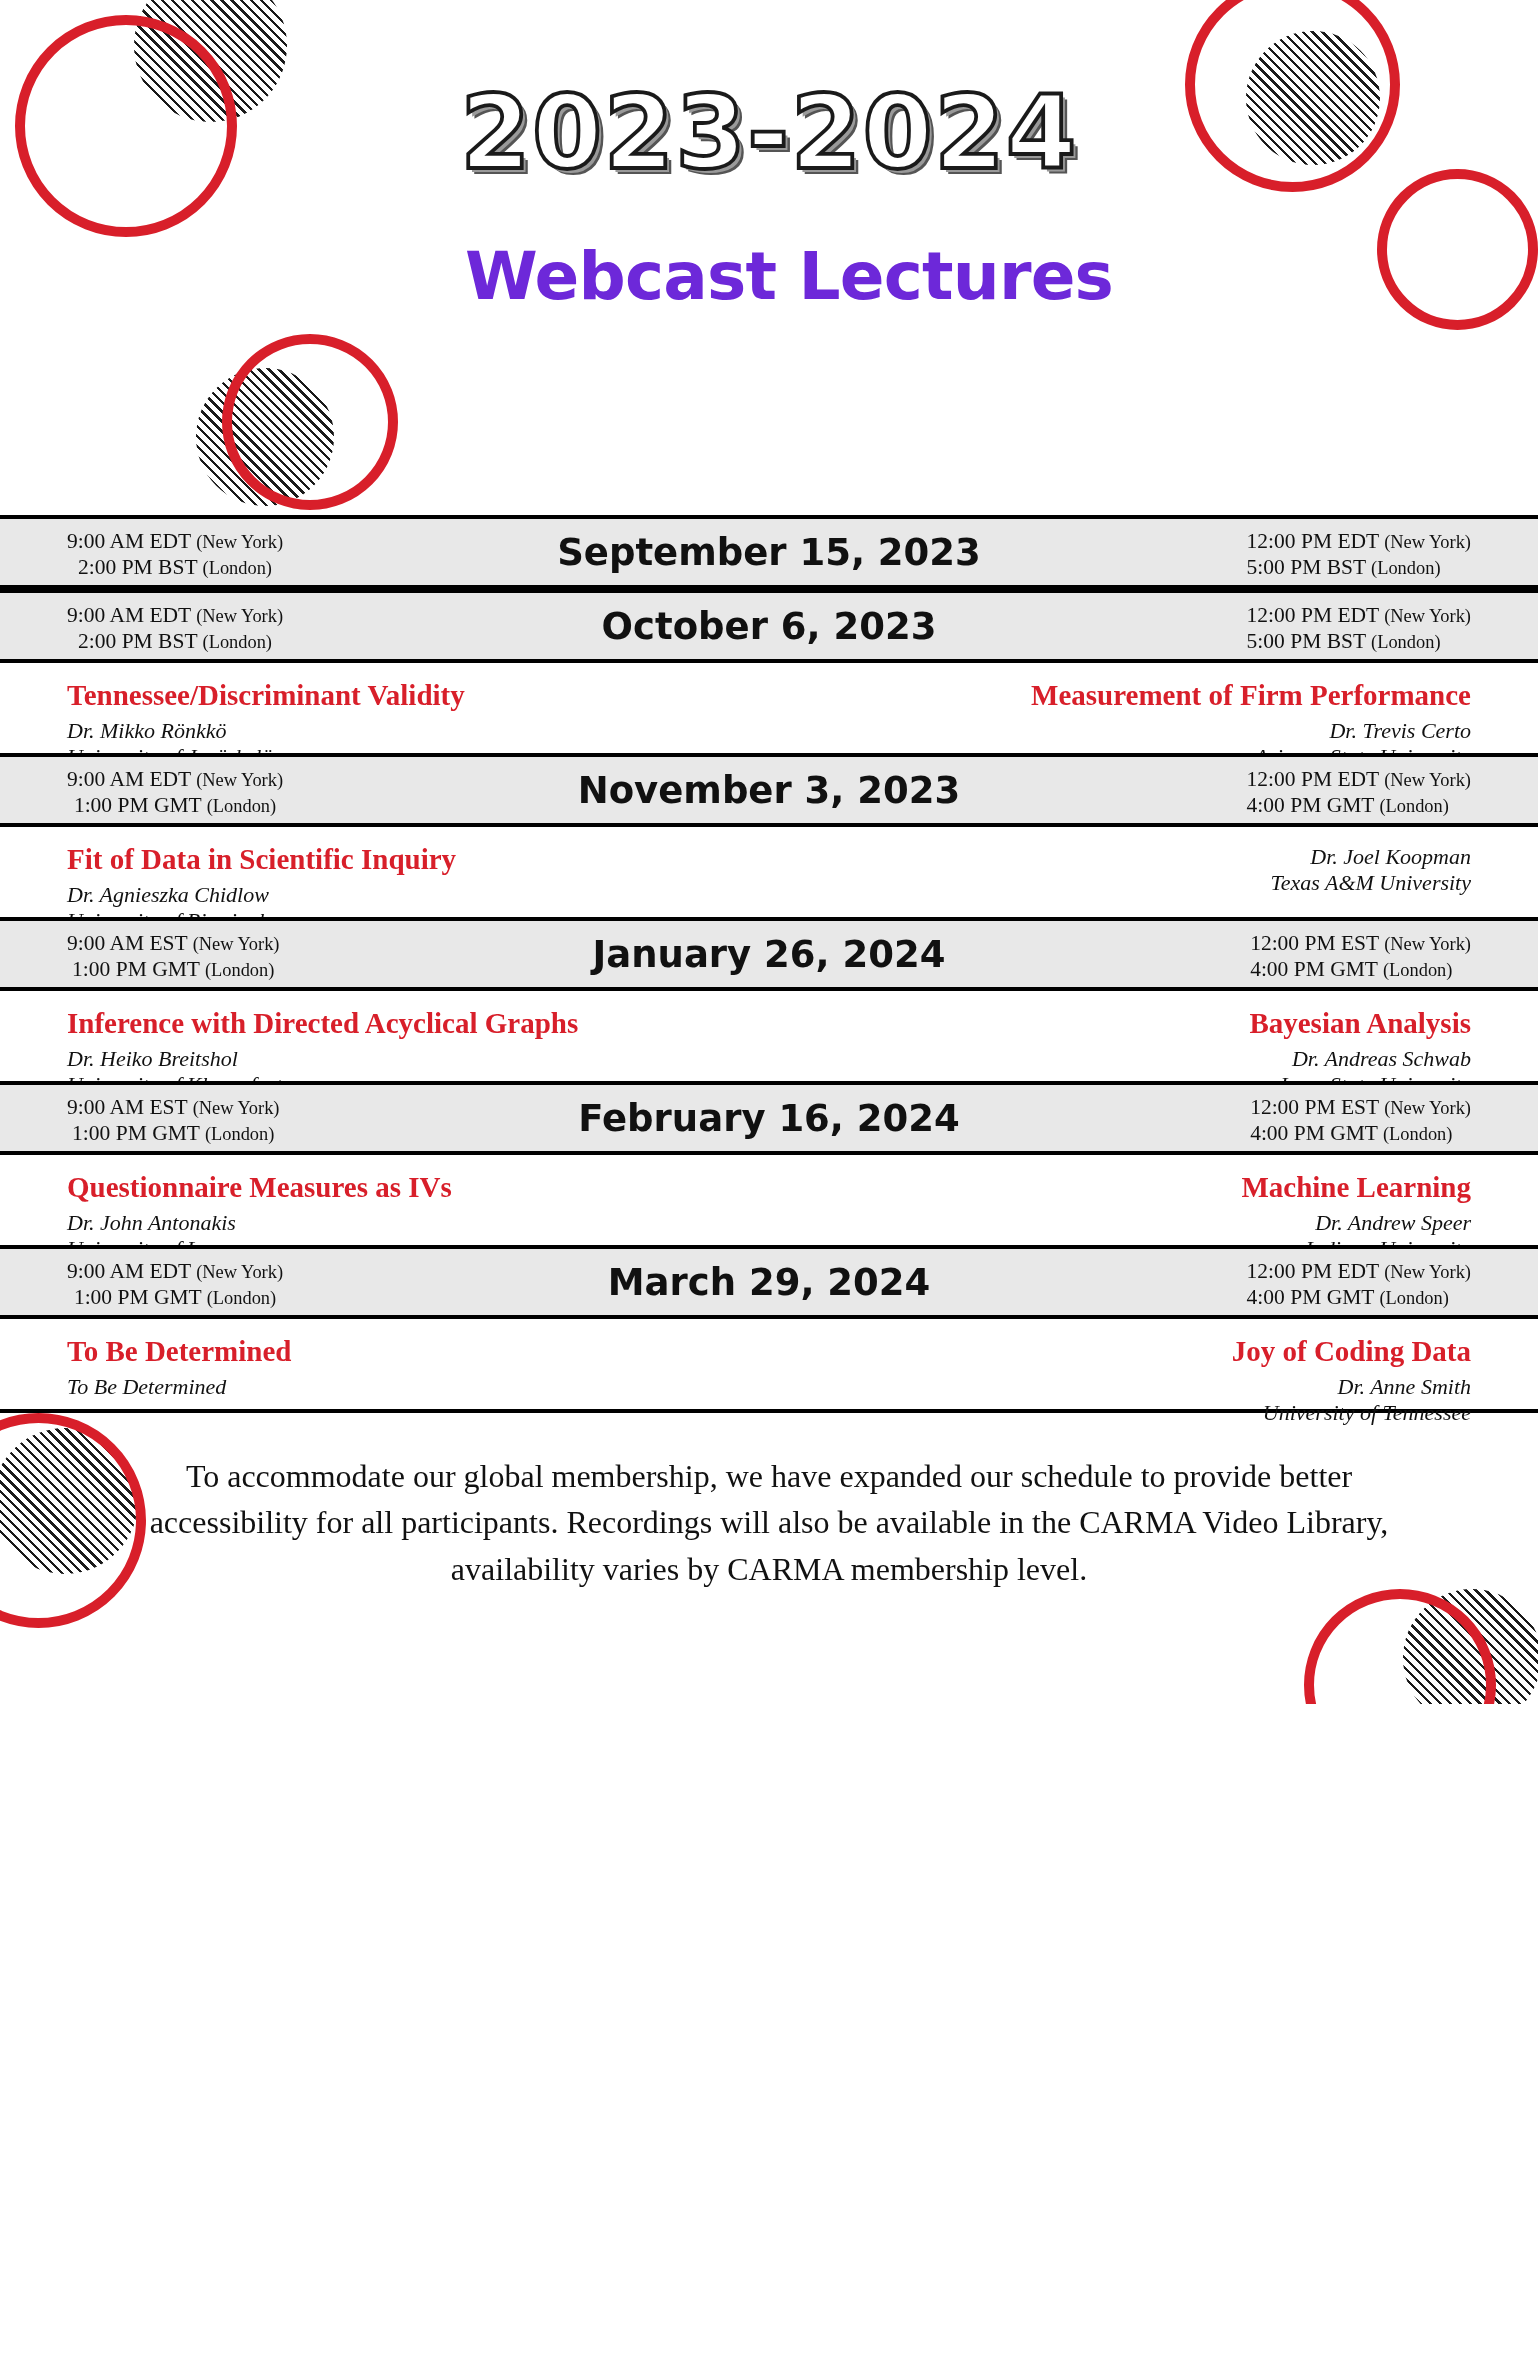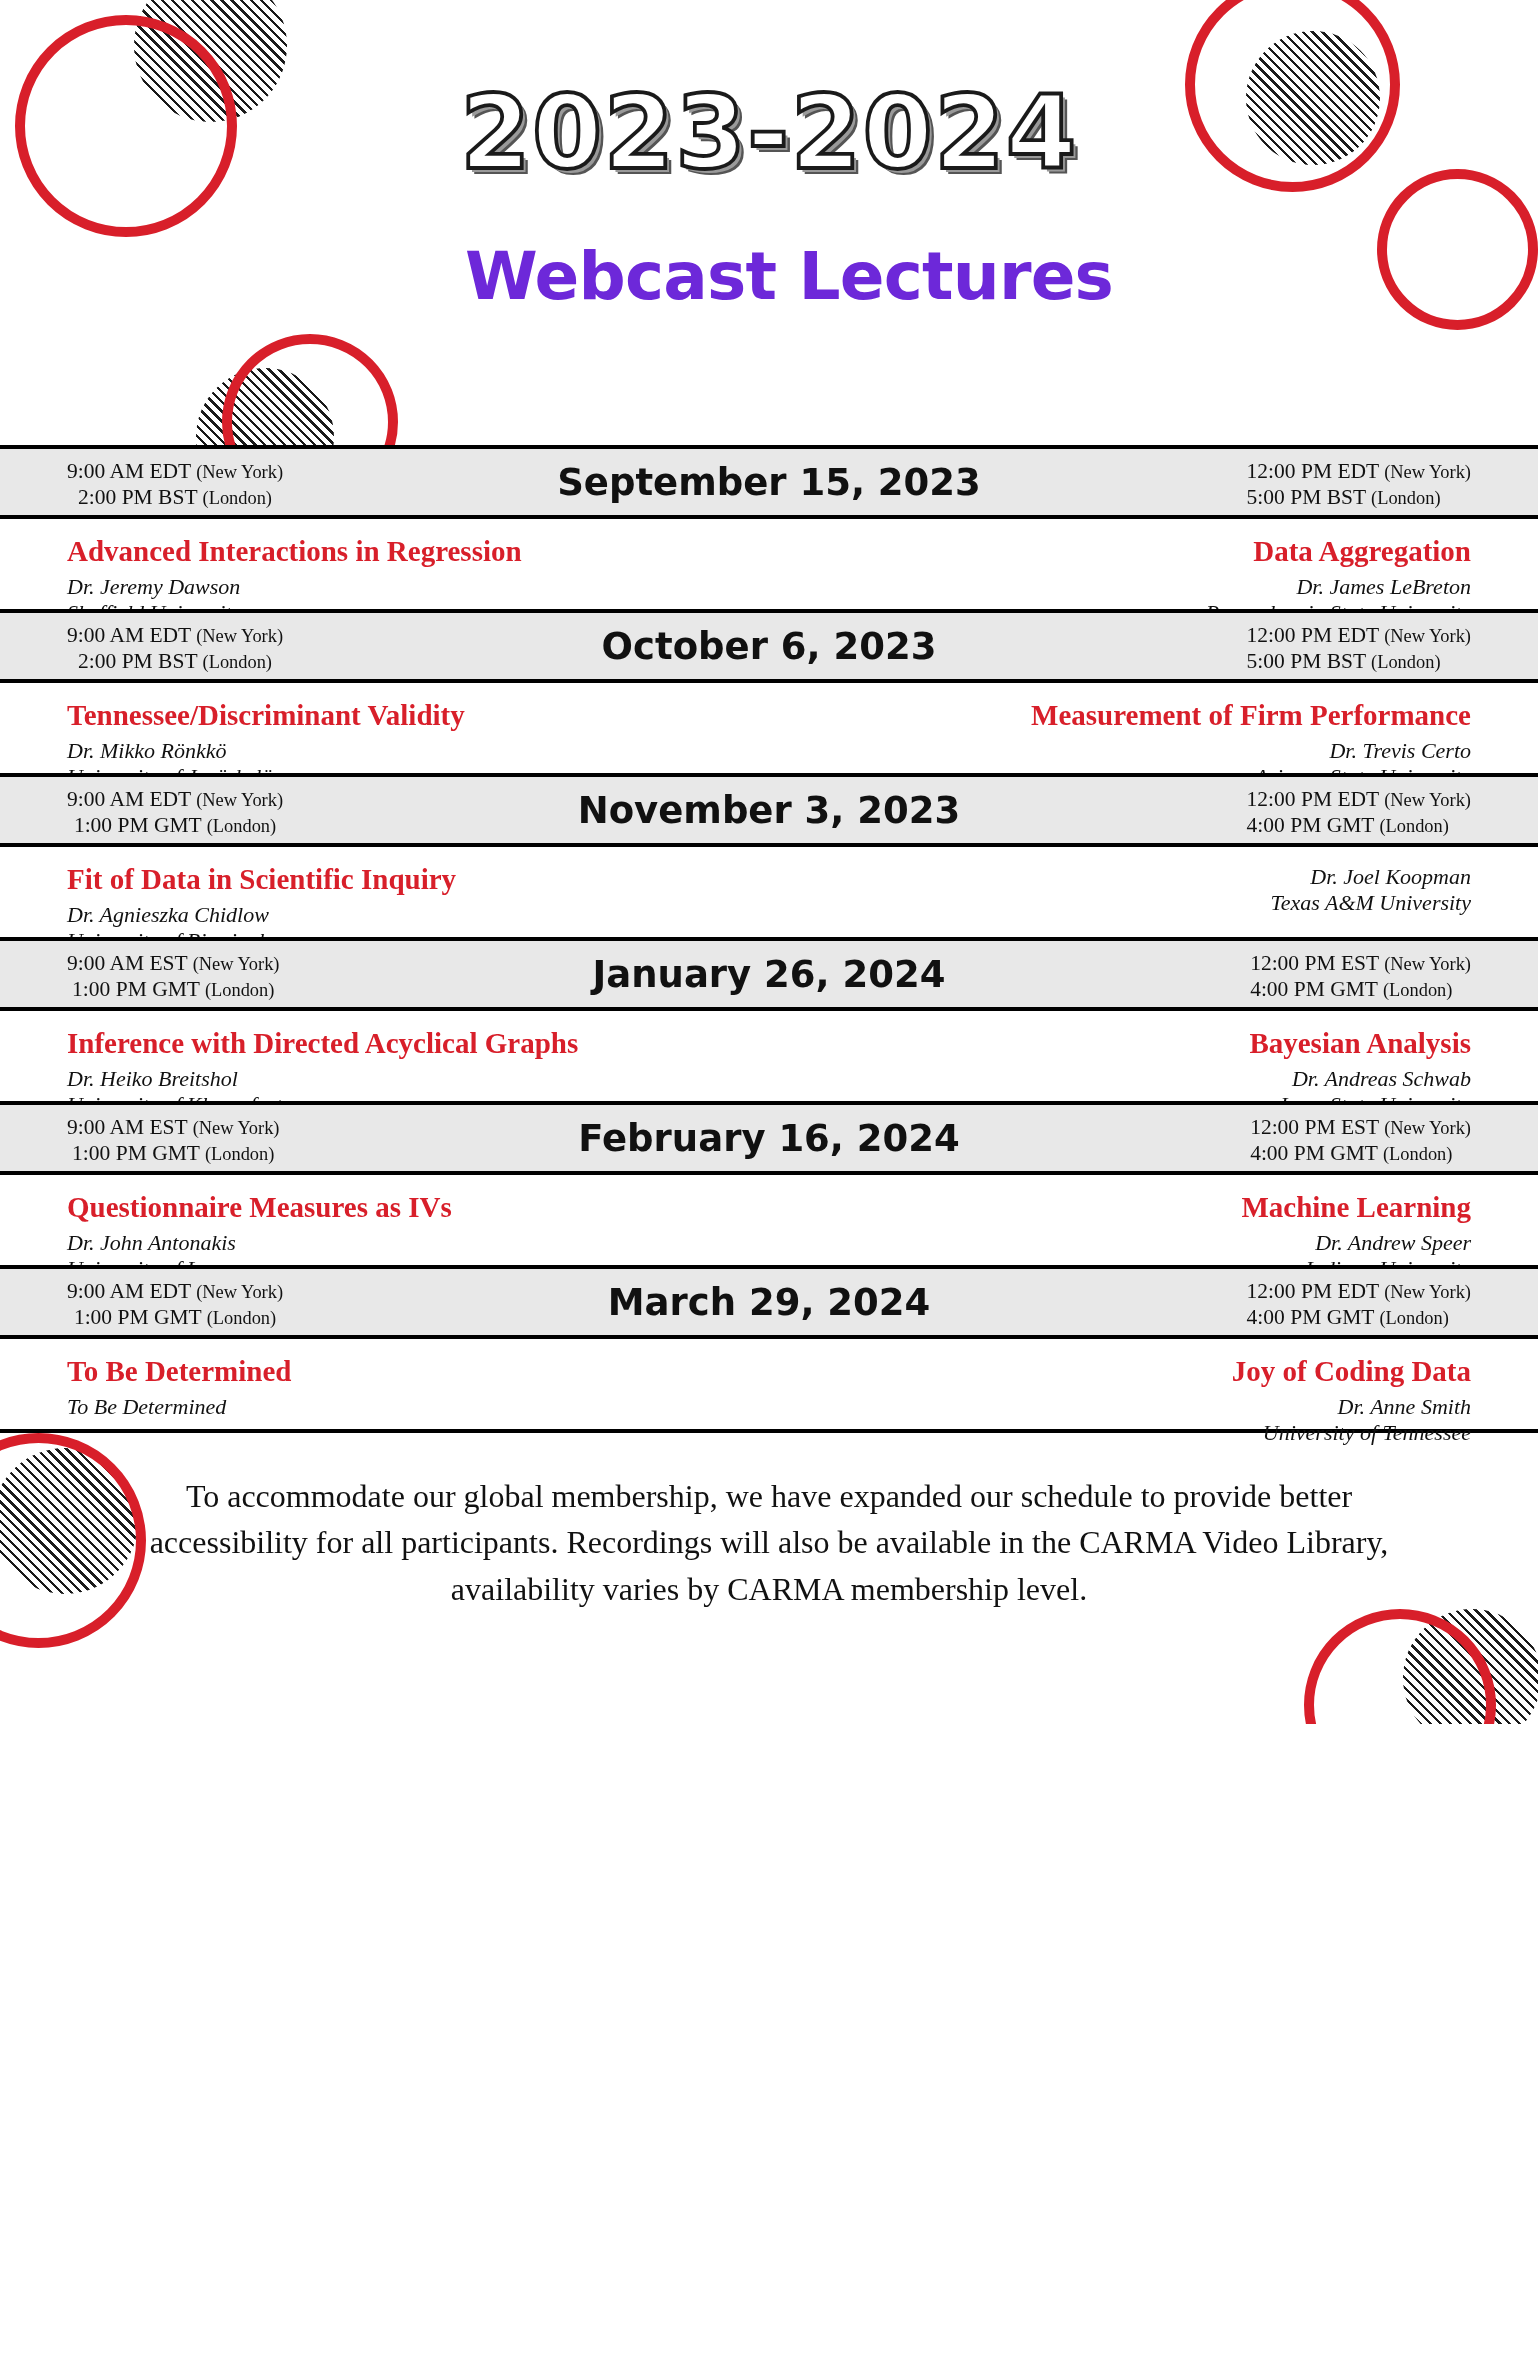--- a/index.html
+++ b/index.html
@@ -32,21 +32,21 @@
       #1a1a1a 0px,
       #1a1a1a 2.3px,
       #ffffff 2.3px,
       #ffffff 7px
     );
   }
 
   
   .header {
     position: relative;
-    height: 445px;
+    height: 515px;
     overflow: hidden;
   }
   .title-year {
     position: absolute;
     top: 74px;
     left: 0;
     width: 100%;
     text-align: center;
     font-family: "DejaVu Sans", sans-serif;
     font-weight: bold;
@@ -199,32 +199,20 @@
     <div class="date-left">
       <div><span>9:00 AM EDT</span> <span class="tz">(New York)</span></div>
       <div><span>2:00 PM BST</span> <span class="tz">(London)</span></div>
     </div>
     <div class="date-center">September 15, 2023</div>
     <div class="date-right">
       <div><span>12:00 PM EDT</span> <span class="tz">(New York)</span></div>
       <div><span>5:00 PM BST</span> <span class="tz">(London)</span></div>
     </div>
   </div>
-  <div class="session-row">
-    <div class="session left">
-      <div class="session-title">Advanced Interactions in Regression</div>
-      <div class="session-speaker">Dr. Jeremy Dawson</div>
-      <div class="session-affil">Sheffield University</div>
-    </div>
-    <div class="session right">
-      <div class="session-title">Data Aggregation</div>
-      <div class="session-speaker">Dr. James LeBreton</div>
-      <div class="session-affil">Pennsylvania State University</div>
-    </div>
-  </div>
 
   <div class="date-bar">
     <div class="date-left">
       <div><span>9:00 AM EDT</span> <span class="tz">(New York)</span></div>
       <div><span>2:00 PM BST</span> <span class="tz">(London)</span></div>
     </div>
     <div class="date-center">October 6, 2023</div>
     <div class="date-right">
       <div><span>12:00 PM EDT</span> <span class="tz">(New York)</span></div>
       <div><span>5:00 PM BST</span> <span class="tz">(London)</span></div>

